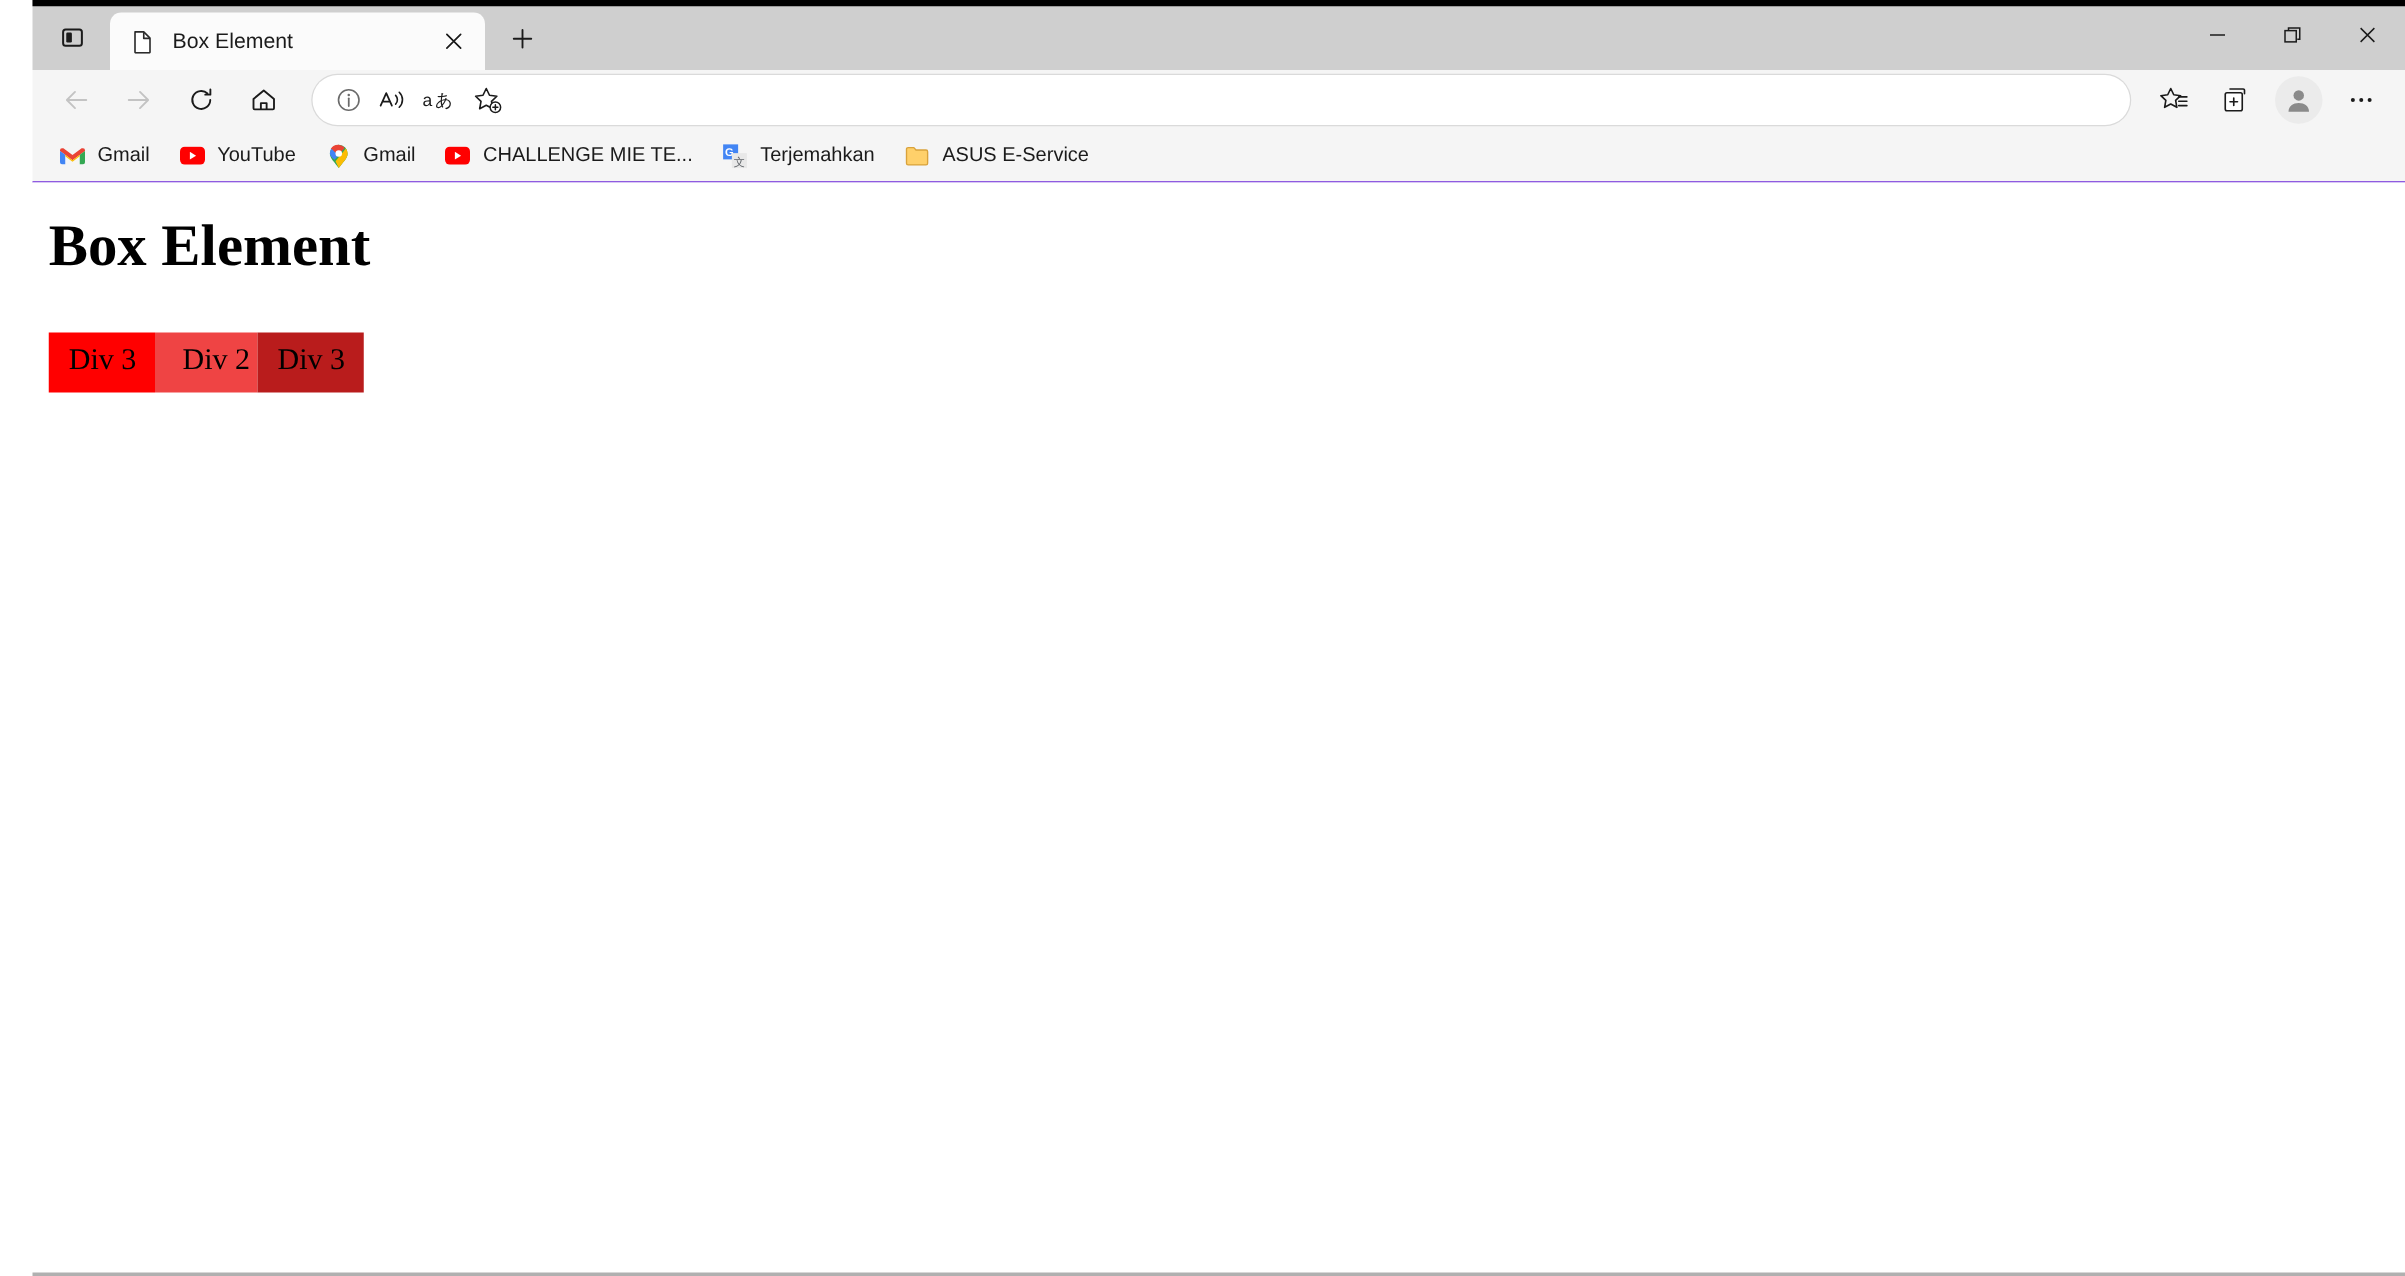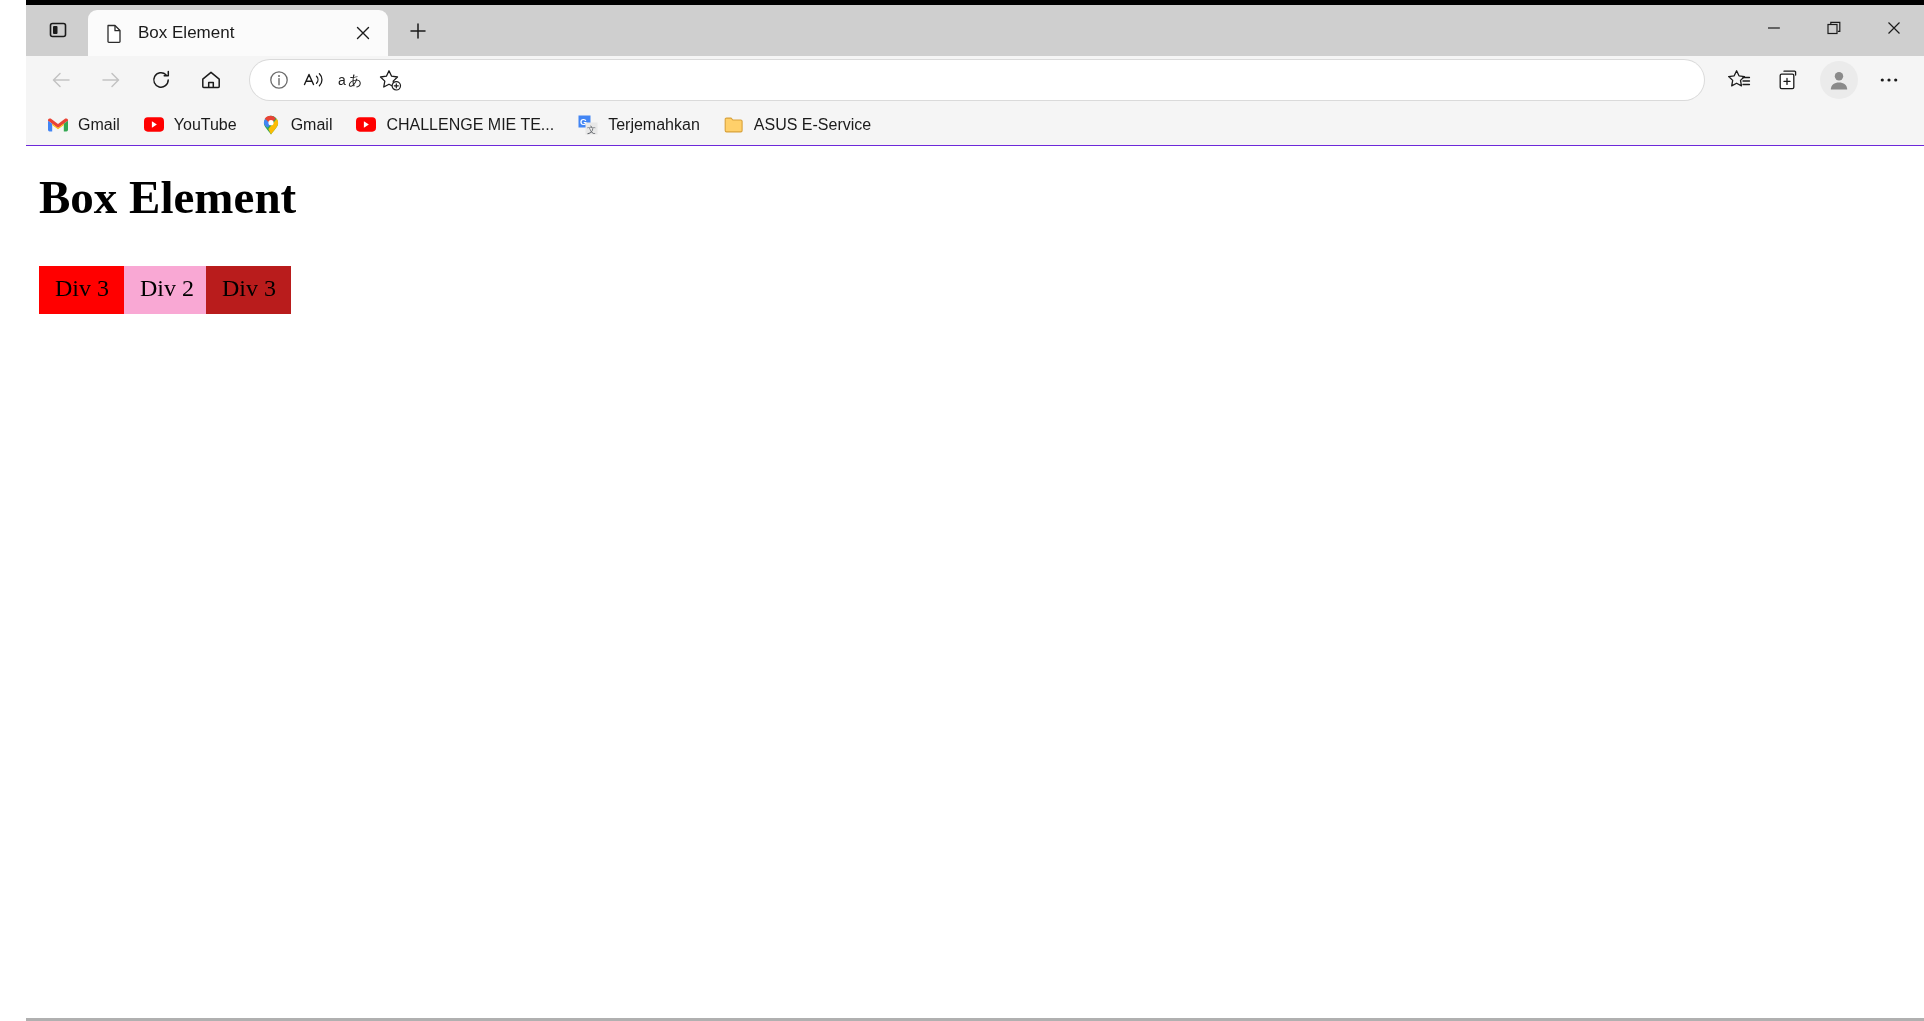--- a/index.html
+++ b/index.html
@@ -500,19 +500,19 @@
       <span class="bm-label">ASUS E-Service</span>
     </div>
   </div>
 
   <div id="page-viewport">
     <div id="page-content">
 
       <h1 id="page-heading">Box Element</h1>
 
       <div id="box-row">
-        <div class="inline-box" id="box-div1" style="background-color: rgb(255, 0, 0);">Div 3</div><div class="inline-box" id="box-div2" style="background-color: #f9a8d4;">Div 2</div><div class="inline-box" id="box-div3" style="background-color: #b91c1c;">Div 3</div>
+        <div class="inline-box" id="box-div1" style="background-color: rgb(255, 0, 0);">Div 3</div><div class="inline-box" id="box-div2" style="background-color: #ef4444; text-align: center;">Div 2</div><div class="inline-box" id="box-div3" style="background-color: #b91c1c;">Div 3</div>
       </div>
 
     </div>
   </div>
 
 </div>
 
 </body></html>

